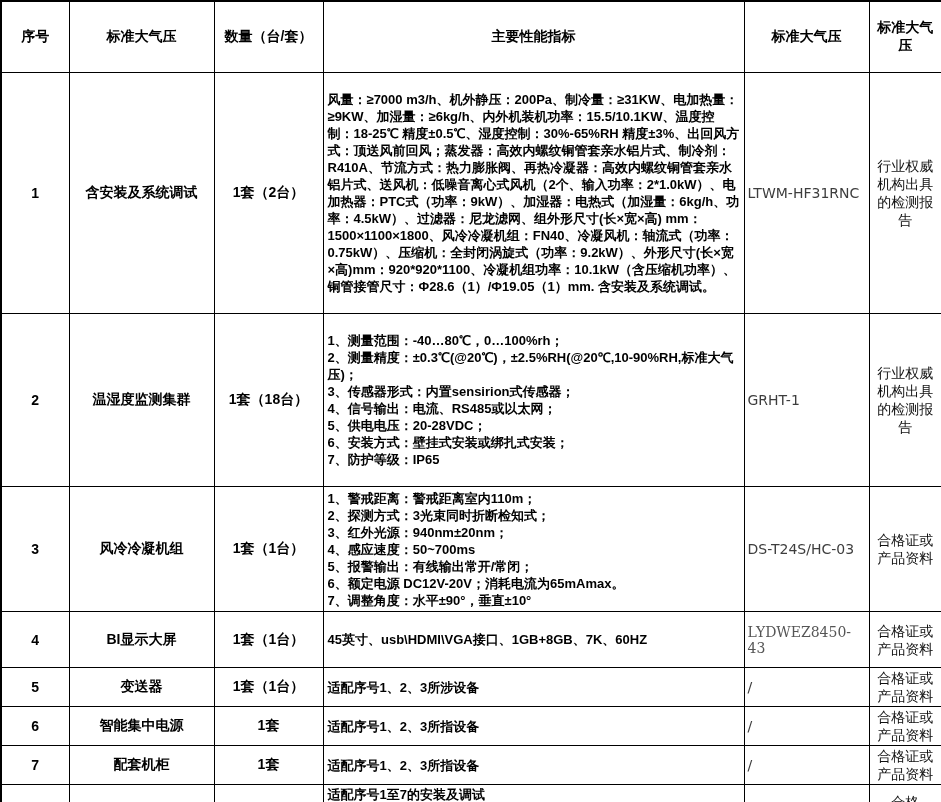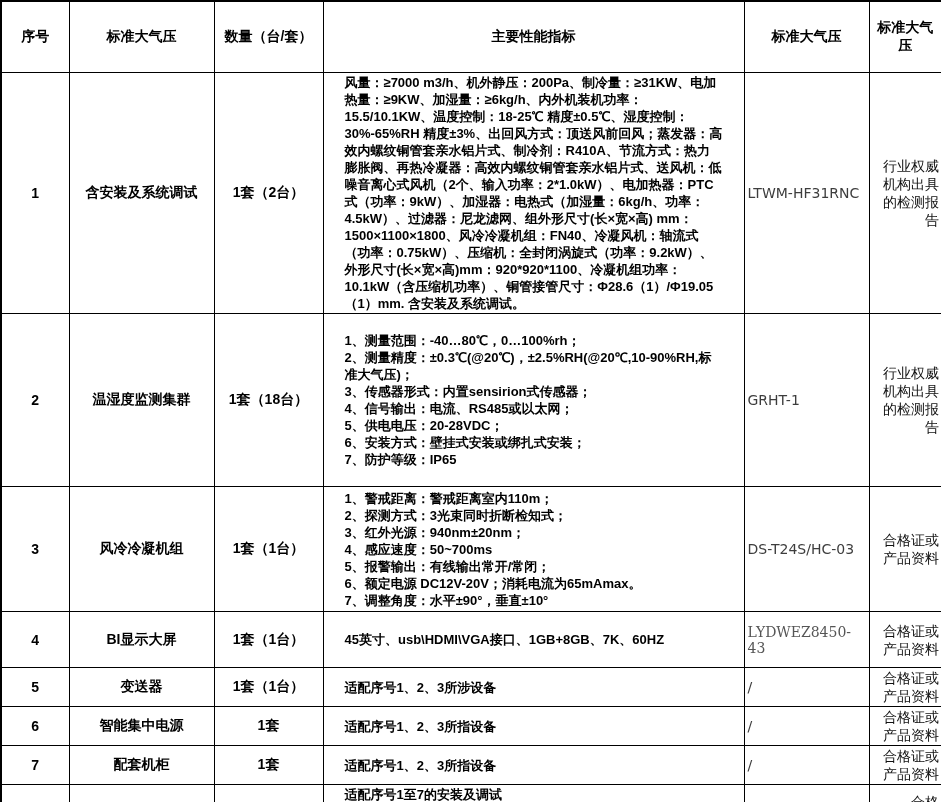--- a/index.html
+++ b/index.html
@@ -38,35 +38,35 @@
     text-align: center;
     font-weight: bold;
     font-size: 14px;
   }
   td.col-spec {
     text-align: left;
     font-weight: bold;
     font-size: 13px;
     line-height: 17px;
     white-space: pre-wrap;
-    padding: 1px 21px;
+    padding: 1px 4px;
   }
   td.col-model {
     text-align: left;
     font-weight: normal;
     font-size: 14px;
     color: #3d3d3d;
     font-family: "DejaVu Sans", sans-serif;
   }
   td.col-model.model-serif {
     font-family: "DejaVu Serif", serif;
     color: #555;
   }
   td.col-accept {
-    text-align: right;
+    text-align: center;
     font-weight: normal;
     font-size: 14px;
     line-height: 18px;
     color: #111;
     white-space: pre-wrap;
     padding: 1px 2px;
   }
   .v-top { vertical-align: top; }
   .break-all { word-break: break-all; }
 </style>

